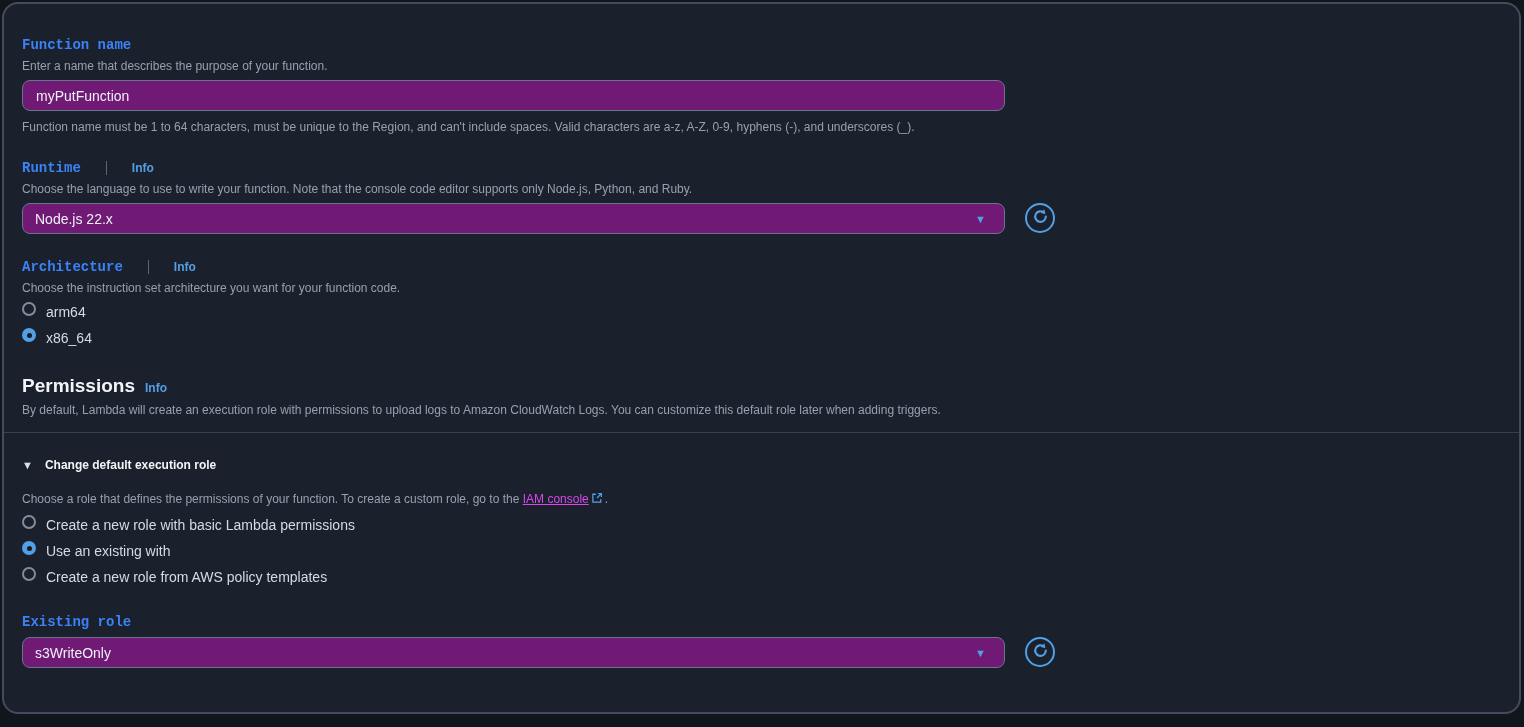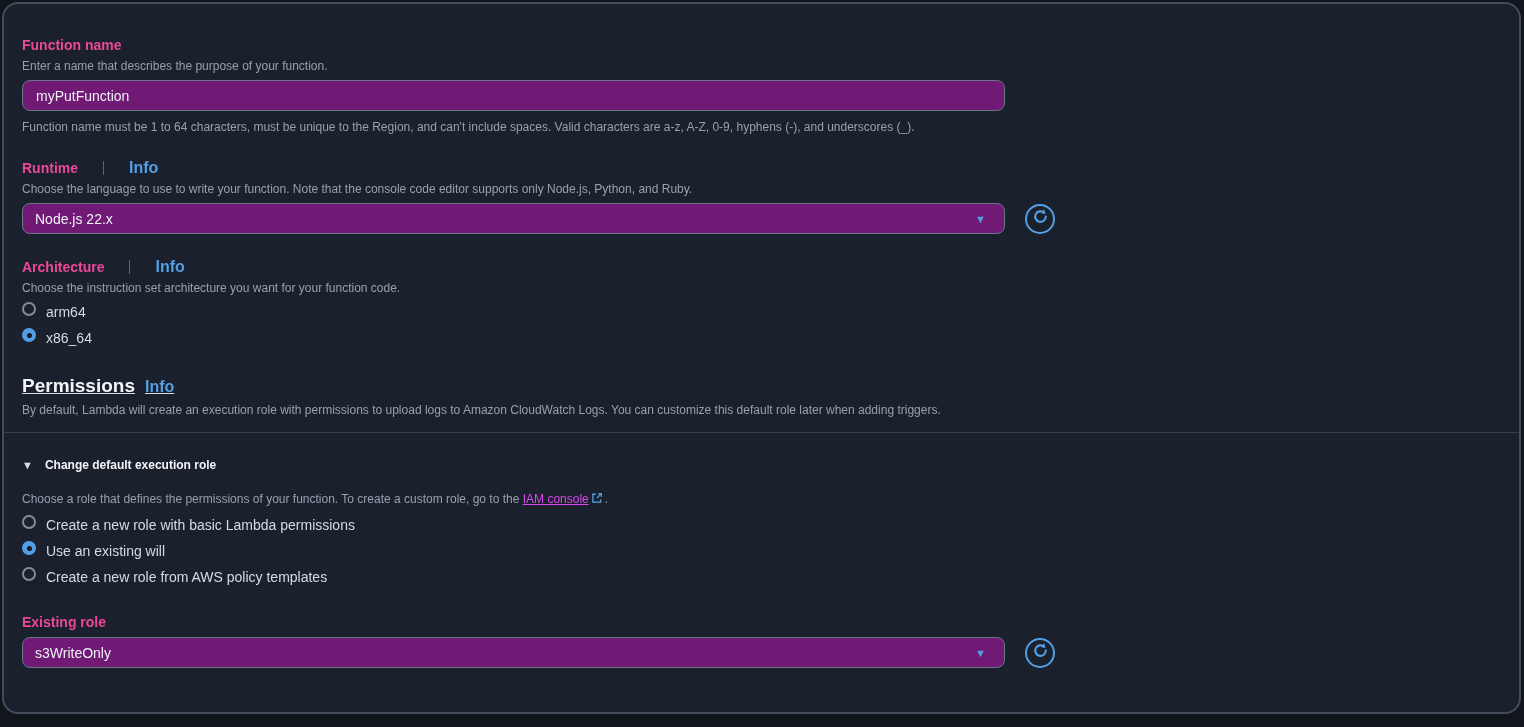--- a/index.html
+++ b/index.html
@@ -13,59 +13,59 @@
   .card {
     position:absolute; left:2px; top:2px; width:1519px; height:712px;
     background:#1a212c;
     border:2px solid #434c5c;
     border-radius:16px;
     padding:16px 18px 0 18px;
     overflow:hidden;
   }
   h1.section-title { font-size:19px; font-weight:bold; color:#f2f4f7; line-height:24px; }
   .field-group { margin-top:16px; }
-  .field-label { font-size:14px; font-weight:bold; color:#ec4899; line-height:18px; }
+  .field-label { font-size:14px; font-weight:bold; color:#3b82f6; line-height:18px;font-family:Liberation Mono, monospace; }
   .label-row { display:flex; align-items:center; gap:25px; }
   .label-sep { width:1px; height:14px; background:#5b6576; display:inline-block; }
-  .info-link { font-size:16px; font-weight:bold; color:#539fe5; text-decoration:none; line-height:16px; cursor:pointer; }
+  .info-link { font-size:12px; font-weight:bold; color:#539fe5; text-decoration:none; line-height:16px; cursor:pointer; }
   .field-desc { margin-top:4px; font-size:12px; color:#96a0af; line-height:16px; }
   .text-input, .select {
     margin-top:6px;
     width:983px; height:31px;
     background:#701a75;
     border:1px solid #69758a;
     border-radius:8px;
     color:#eef1f5;
     font-size:14px;
     font-family:"Liberation Sans", sans-serif;
     padding:0 12px;
     display:flex; align-items:center;
   }
   input.text-input { display:block; padding:0 13px; }
   .select { justify-content:space-between; cursor:pointer; }
   .select .caret { color:#539fe5; font-size:11px; margin-right:6px; }
   .constraint { margin-top:8px; font-size:12px; color:#96a0af; line-height:16px; }
-  .control-row { display:flex; align-items:center; }
+  .control-row { display:flex; align-items:flex-start; }
   .refresh-btn {
     margin-left:20px; margin-top:6px;
     width:30px; height:30px; border-radius:50%;
     border:2px solid #539fe5;
     display:flex; align-items:center; justify-content:center;
     cursor:pointer; background:transparent; flex:0 0 auto;
   }
   .radio-row { display:flex; align-items:flex-start; gap:10px; margin-top:6px; height:20px; cursor:pointer; }
   .radio {
     width:14px; height:14px; border-radius:50%;
     border:2px solid #828d9c; background:transparent;
     display:flex; align-items:center; justify-content:center; flex:0 0 auto;
   }
   .radio.checked { border-color:#539fe5; background:#539fe5; }
   .radio.checked::after { content:''; width:5px; height:5px; border-radius:50%; background:#161c26; }
   .radio-label { font-size:14px; color:#d5dbe3; line-height:20px; }
-  .perm-header { margin-top:26px; display:flex; align-items:baseline; gap:10px;text-decoration:underline; }
+  .perm-header { margin-top:26px; display:flex; align-items:baseline; gap:10px; }
   .divider { margin:14px -18px 0 -18px; border-top:1px solid #38404d; }
   .expander { margin-top:22px; display:flex; align-items:center; gap:12px; cursor:pointer; }
   .expander .tri { color:#d9e0e8; font-size:11px; }
   .expander-title { font-size:12px; font-weight:bold; color:#f2f4f7; line-height:20px; }
   .inline-link { color:#d946ef; text-decoration:underline; cursor:pointer; }
   .ext-icon { margin:0 2px; vertical-align:-1px; }
   .mt24 { margin-top:24px; }
   .mt26 { margin-top:26px; }
 </style>
 </head>
@@ -139,21 +139,21 @@
             <path d="M13 9.5V13.5H2.5V3H6.5" fill="none" stroke="#539fe5" stroke-width="1.7"></path>
             <path d="M9.5 2.2H13.8V6.5" fill="none" stroke="#539fe5" stroke-width="1.7"></path>
             <path d="M13.5 2.5L8 8" fill="none" stroke="#539fe5" stroke-width="1.7"></path>
           </svg></span><span>.</span></div>
     <div class="radio-row" style="margin-top:7px;">
       <span class="radio"></span>
       <span class="radio-label">Create a new role with basic Lambda permissions</span>
     </div>
     <div class="radio-row">
       <span class="radio checked"></span>
-      <span class="radio-label">Use an existing will</span>
+      <span class="radio-label">Use an existing with</span>
     </div>
     <div class="radio-row">
       <span class="radio"></span>
       <span class="radio-label">Create a new role from AWS policy templates</span>
     </div>
   </div>
 
   <div class="field-group mt26">
     <div class="field-label">Existing role</div>
     <div class="control-row">

